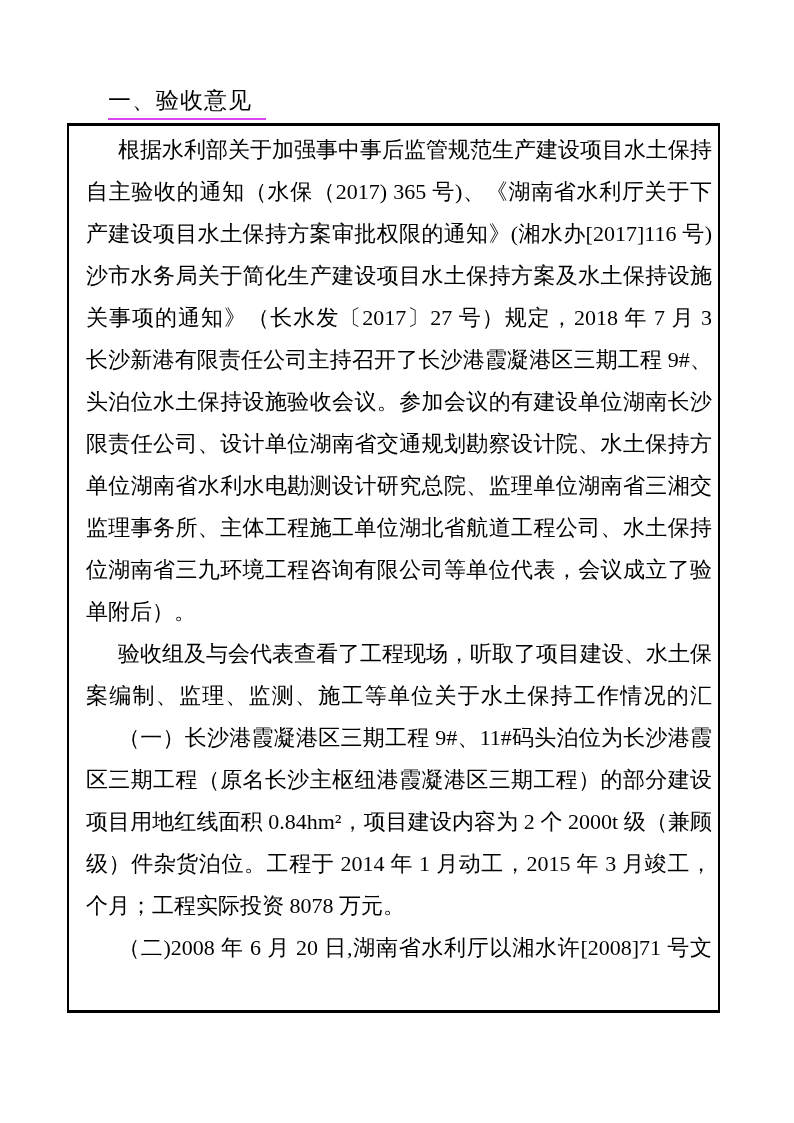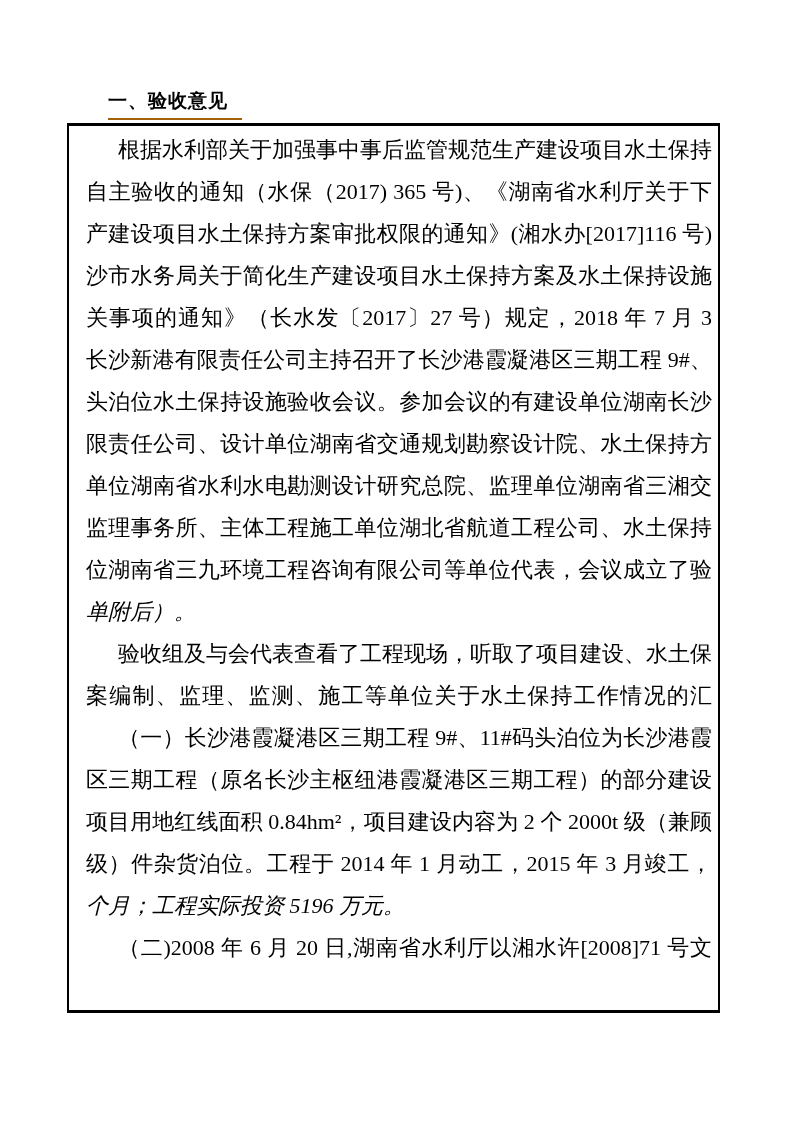--- a/index.html
+++ b/index.html
@@ -14,25 +14,25 @@
     background: #ffffff;
     font-family: "Liberation Serif", "DejaVu Serif", serif;
     color: #000000;
     overflow: hidden;
   }
   .heading {
     position: absolute;
     left: 108px;
     top: 86px;
     margin: 0;
-    font-size: 19px;
-    font-weight: bold;
+    font-size: 23px;
+    font-weight: normal;
     line-height: 30px;
     letter-spacing: 1px;
-    border-bottom: 2px solid #a16207;
+    border-bottom: 2px solid #d946ef;
     padding: 0 14px 2px 0;
     white-space: nowrap;
   }
   .content-box {
     position: absolute;
     left: 67px;
     top: 123px;
     width: 653px;
     height: 890px;
     box-sizing: border-box;
@@ -51,21 +51,20 @@
     text-justify: inter-ideograph;
     white-space: normal;
     overflow: hidden;
   }
   .line.indent {
     text-indent: 32px;
   }
   .line.last {
     text-align: right;
     text-align-last: left;
-    font-style: italic;
   }
 </style>
 </head>
 <body>
 
 <div class="page">
 
   <h1 class="heading">一、验收意见</h1>
 
   <div class="content-box">
@@ -83,18 +82,18 @@
     <p class="line">位湖南省三九环境工程咨询有限公司等单位代表，会议成立了验收组（名</p>
     <p class="line last">单附后）。</p>
 
     <p class="line indent">验收组及与会代表查看了工程现场，听取了项目建设、水土保持方</p>
     <p class="line">案编制、监理、监测、施工等单位关于水土保持工作情况的汇报，查阅</p>
 
     <p class="line indent">（一）长沙港霞凝港区三期工程 9#、11#码头泊位为长沙港霞凝港</p>
     <p class="line">区三期工程（原名长沙主枢纽港霞凝港区三期工程）的部分建设内容。</p>
     <p class="line">项目用地红线面积 0.84hm²，项目建设内容为 2 个 2000t 级（兼顾 3000t</p>
     <p class="line">级）件杂货泊位。工程于 2014 年 1 月动工，2015 年 3 月竣工，工期 15</p>
-    <p class="line last">个月；工程实际投资 5196 万元。</p>
+    <p class="line last">个月；工程实际投资 8078 万元。</p>
 
     <p class="line indent">（二)2008 年 6 月 20 日,湖南省水利厅以湘水许[2008]71 号文对《长</p>
   </div>
 
 </div>
 
 </body></html>

